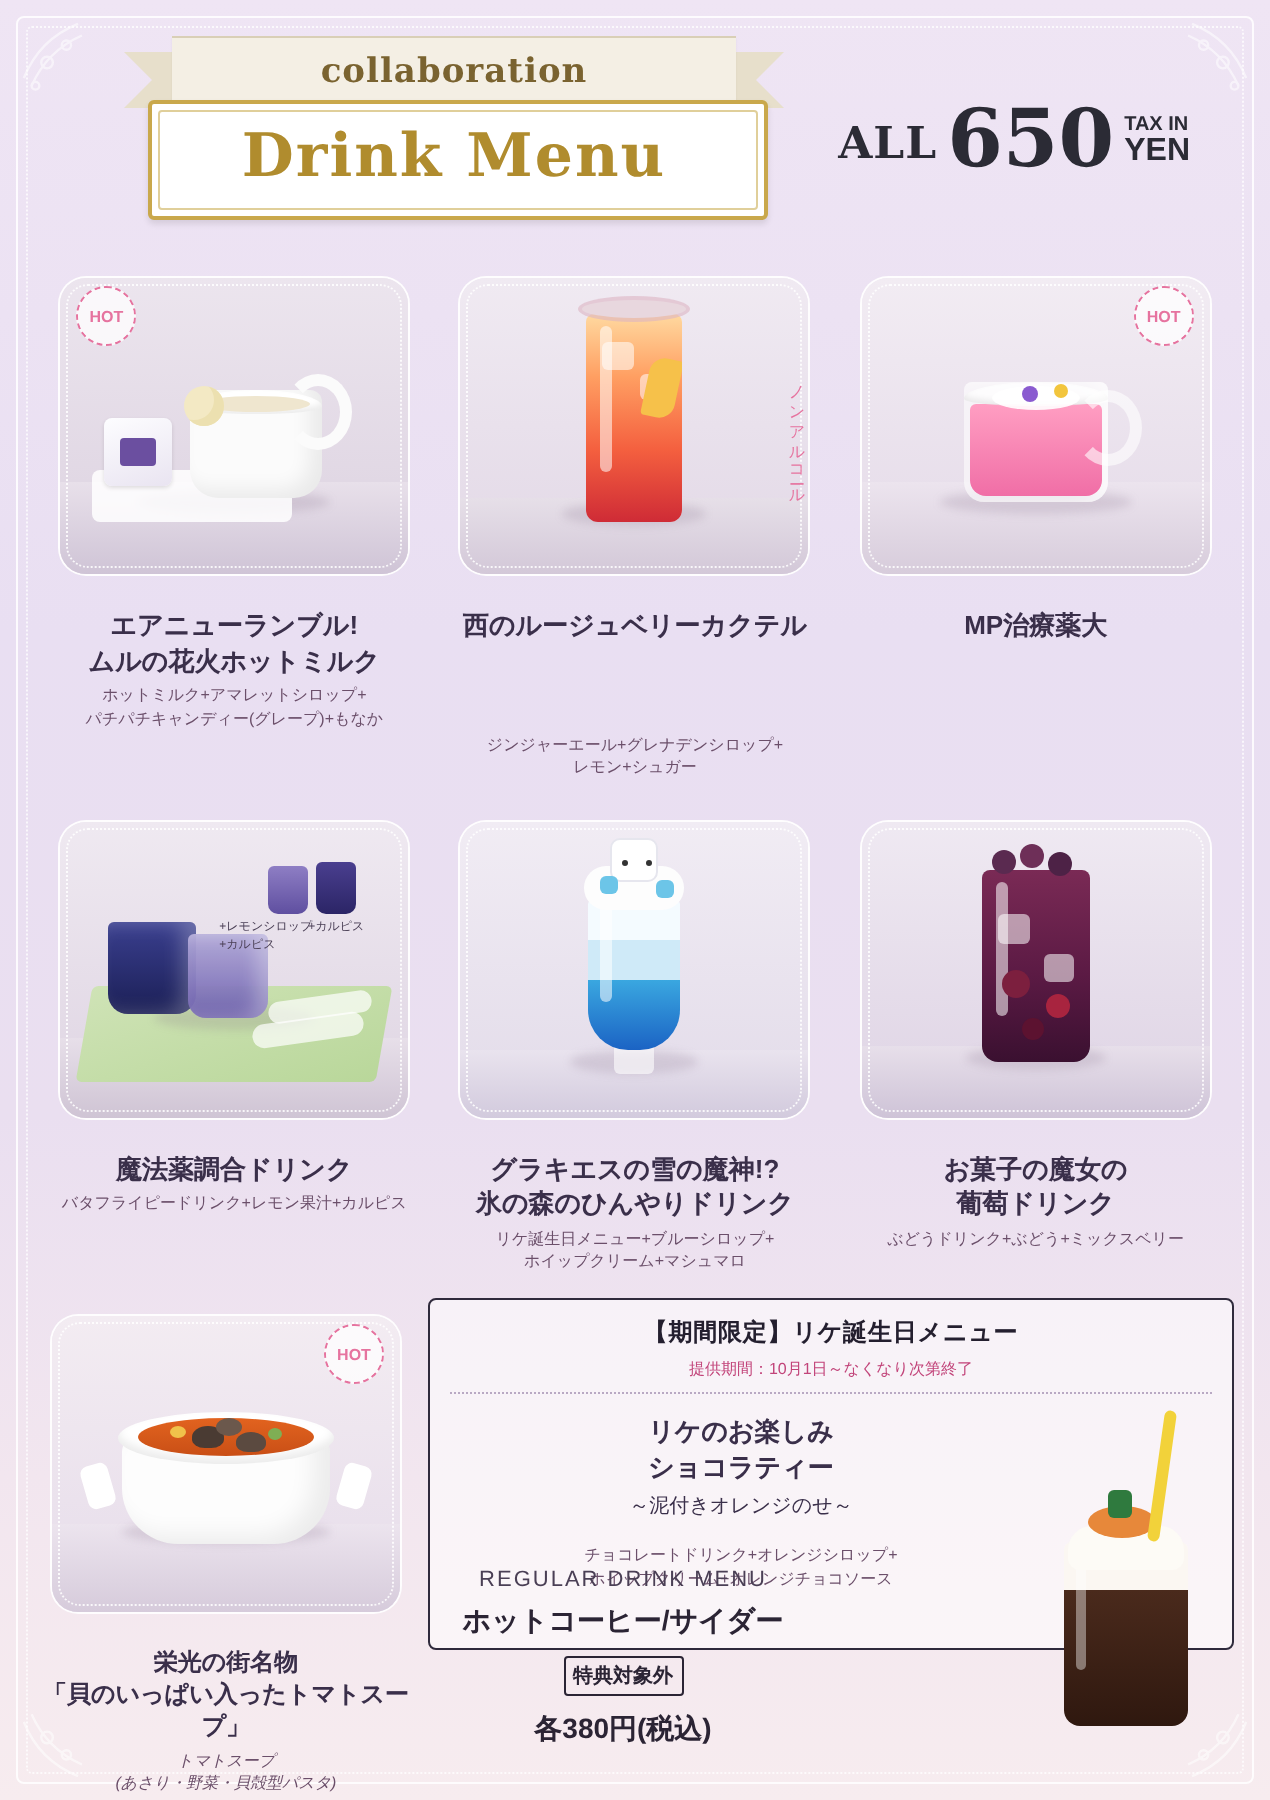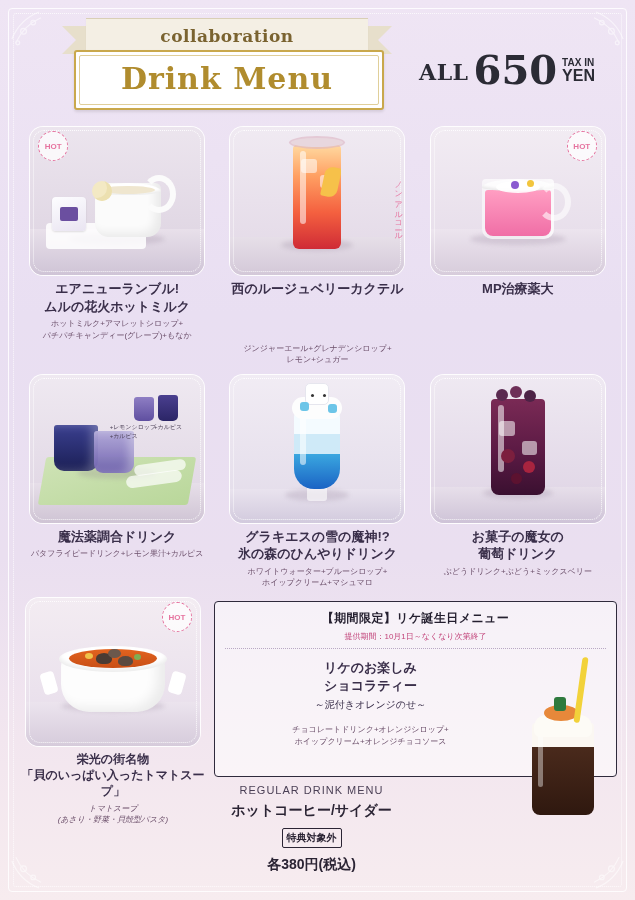--- a/index.html
+++ b/index.html
@@ -92,21 +92,21 @@
   .grid{
     position:relative;
     padding:0 18px;
     display:grid;
     grid-template-columns:repeat(3,1fr);
     gap:4px 2px;
   }
   .cell{position:relative;}
   .photo-wrap{
     position:relative;
-    width:176px;height:150px;margin:4px auto;
+    width:176px;height:150px;margin:16px auto;
   }
   .photo{
     position:absolute;inset:0;
     border:1px solid rgba(255,255,255,.9);
     border-radius:14px;
     overflow:hidden;
     background:#efe8f3;
   }
   .photo:before{
     content:"";position:absolute;inset:3px;border:1px dotted rgba(255,255,255,.85);border-radius:11px;z-index:4;
@@ -378,21 +378,21 @@
           <div style="position:absolute;left:50%;bottom:104px;transform:translateX(-50%);width:50px;height:22px;border-radius:12px;background:#fdfdfd;"></div>
           <div style="position:absolute;left:50%;bottom:118px;transform:translateX(-50%);width:22px;height:20px;border-radius:5px;background:#fff;border:1px solid #e6e6ee;"></div>
           <div style="position:absolute;left:46%;bottom:126px;width:3px;height:3px;border-radius:50%;background:#333;"></div>
           <div style="position:absolute;left:53%;bottom:126px;width:3px;height:3px;border-radius:50%;background:#333;"></div>
           <div style="position:absolute;left:40%;bottom:112px;width:9px;height:9px;border-radius:3px;background:#6cc5e8;"></div>
           <div style="position:absolute;left:56%;bottom:110px;width:9px;height:9px;border-radius:3px;background:#6cc5e8;"></div>
         </div>
       </div>
       <div class="title" style="white-space: pre-line;">グラキエスの雪の魔神!?
 氷の森のひんやりドリンク</div>
-      <div class="desc" style="white-space: pre-line;">ホワイトウォーター+ブルーシロップ+
+      <div class="desc" style="white-space: pre-line;">リケ誕生日メニュー+ブルーシロップ+
 ホイップクリーム+マシュマロ</div>
     </div>
 
     <div class="cell">
       <div class="photo-wrap">
         <div class="photo">
           <div class="bg-soft" style="background:linear-gradient(180deg,#efe9f2,#ded3e4);"></div>
           <div class="tbl" style="height:36px;background:linear-gradient(180deg,#e7dfea,#cec3d7);"></div>
           <div class="shadow" style="bottom:24px;width:70px;"></div>
           <div class="tall" style="width:54px;height:96px;bottom:28px;border-radius:4px 4px 8px 8px;">

